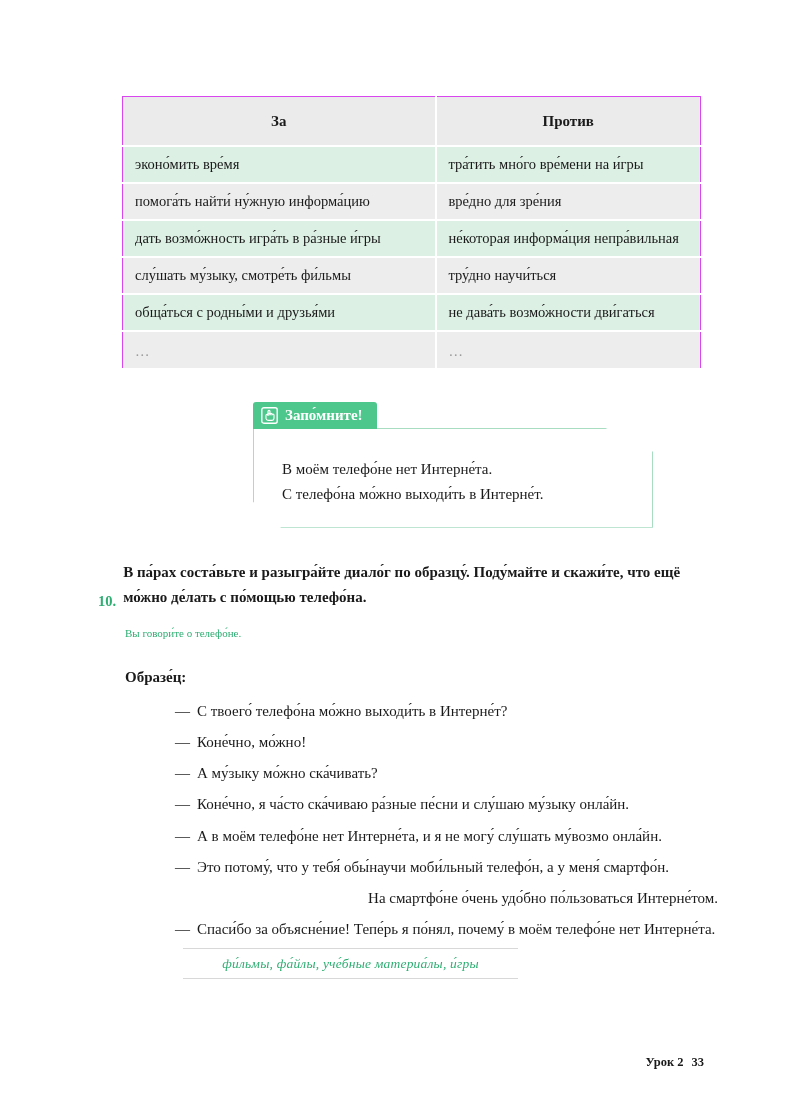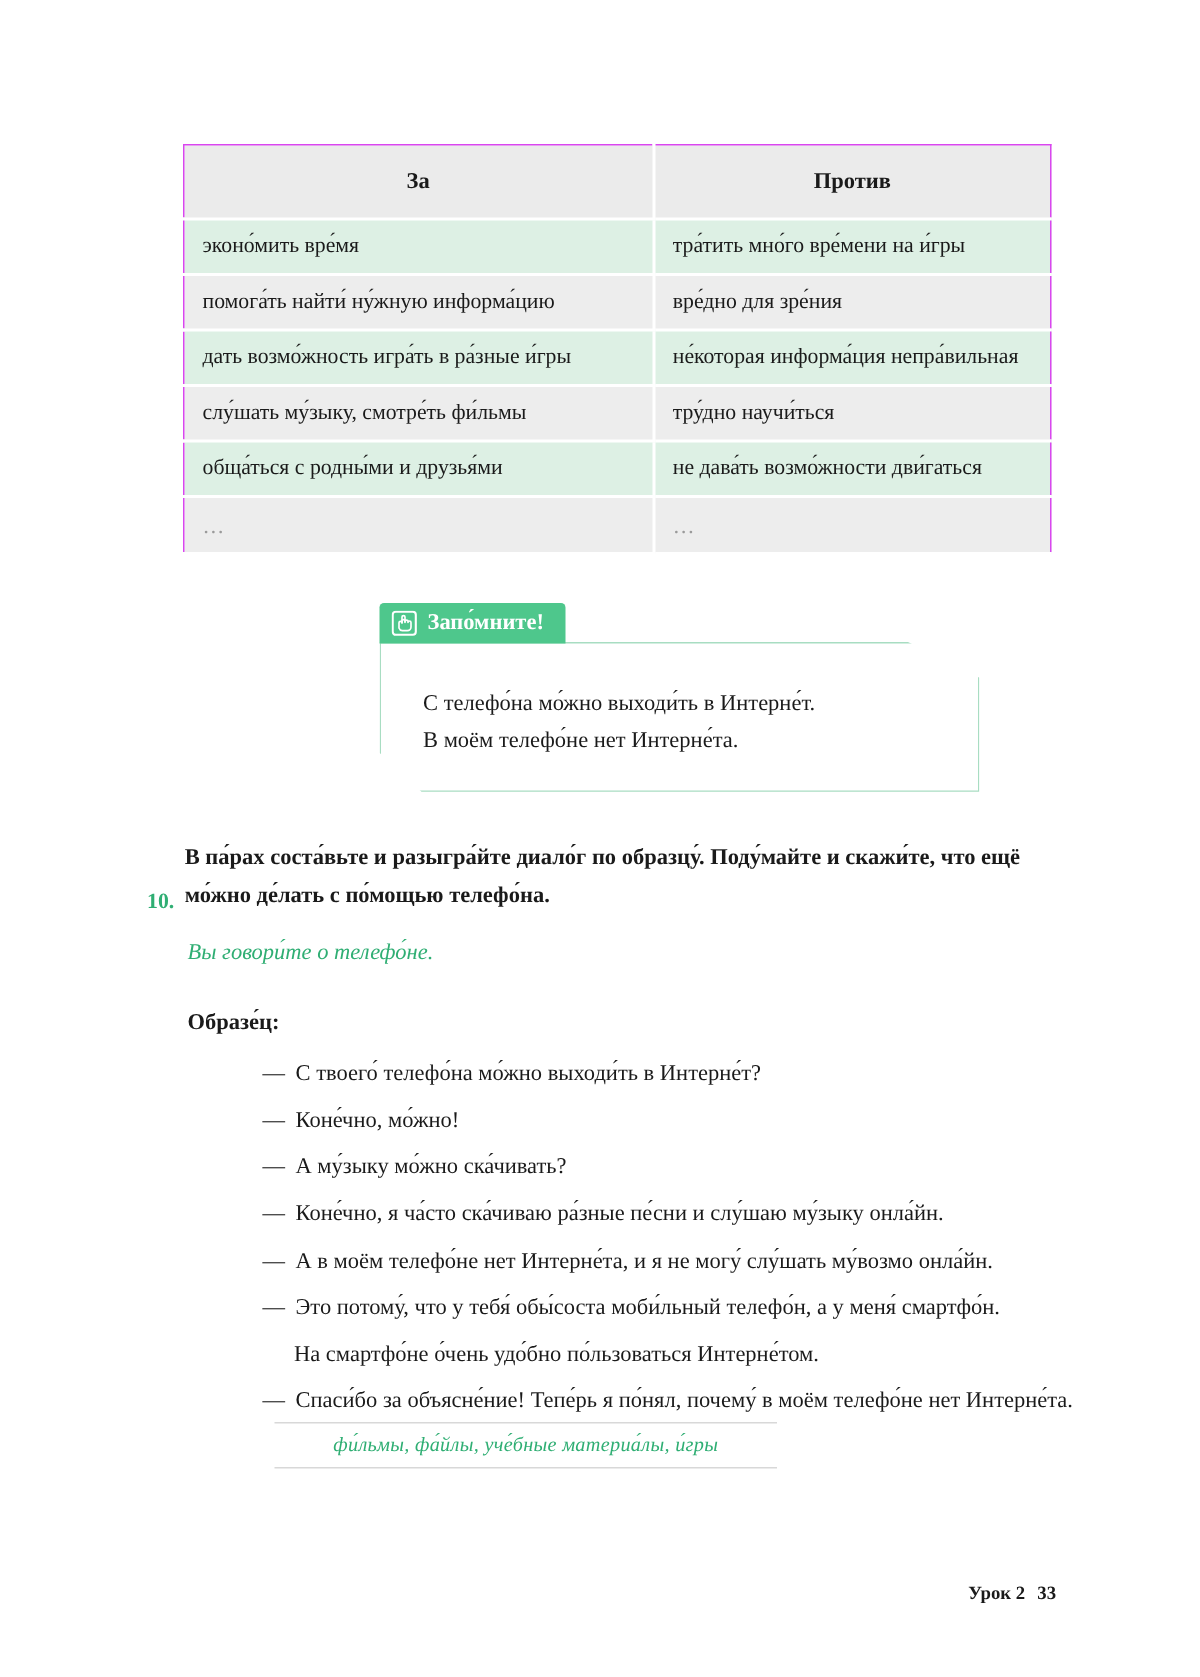--- a/index.html
+++ b/index.html
@@ -134,22 +134,21 @@
   }
   .ex-title {
     font-weight: bold;
     font-size: 15px;
     line-height: 1.65;
   }
   .ex-hint {
     margin-top: 17px;
     margin-left: 27px;
     color: #2fae73;
-    font-style: italic;
-    font-size: 15px;
+    font-size: 11px;
   }
   .ex-sample-label {
     margin-top: 30px;
     margin-left: 27px;
     font-weight: bold;
     font-size: 15px;
   }
 
   .dialog {
     margin-top: 14px;
@@ -158,21 +157,21 @@
     padding: 0;
   }
   .dialog li {
     font-size: 15px;
     line-height: 1.55;
     margin-bottom: 8px;
     display: flex;
     gap: 7px;
   }
   .dialog li .dash { flex: 0 0 auto; }
-  .dialog li.continuation { padding-left: 21px; display: block; }
+  .dialog li.continuation { padding-left: 21px; display: block; text-align: right; }
 
   
   .word-bank {
     position: absolute;
     left: 183px;
     top: 948px;
     width: 335px;
     border-top: 1px solid #d8d8d8;
     border-bottom: 1px solid #d8d8d8;
     padding: 5px 0 6px 0;
@@ -248,22 +247,22 @@
           <path d="M5 11.6 L5 8.2 a1 1 0 0 1 2 0 L7 7.1 a1 1 0 0 1 2 0 L9 7.4
                    a1 1 0 0 1 2 0 L11 8 a1 1 0 0 1 2 0 L13 11 a2.4 2.4 0 0 1 -2.4 2.4
                    L7.2 13.4 a2.6 2.6 0 0 1 -2.2 -1.8 Z" fill="none" stroke="#ffffff" stroke-width="1.1" stroke-linejoin="round"></path>
           <path d="M7 8.3 L7 4.4 a1 1 0 0 1 2 0 L9 8" fill="none" stroke="#ffffff" stroke-width="1.1" stroke-linecap="round"></path>
         </svg>
       </span>
       <span>Запо́мните!</span>
     </div>
     <div class="callout-body">
       <div class="callout-lines">
+        <div>В моём телефо́не нет Интерне́та.</div>
         <div>С телефо́на мо́жно выходи́ть в Интерне́т.</div>
-        <div>В моём телефо́не нет Интерне́та.</div>
       </div>
     </div>
   </div>
 
   <div class="exercise">
     <div class="ex-head">
       <span class="ex-num">10.</span>
       <span class="ex-title">В па́рах соста́вьте и разыгра́йте диало́г по образцу́. Поду́майте и скажи́те, что ещё мо́жно де́лать с по́мощью телефо́на.</span>
     </div>
 
@@ -286,21 +285,21 @@
       <li>
         <span class="dash">—</span>
         <span>Коне́чно, я ча́сто ска́чиваю ра́зные пе́сни и слу́шаю му́зыку онла́йн.</span>
       </li>
       <li>
         <span class="dash">—</span>
         <span>А в моём телефо́не нет Интерне́та, и я не могу́ слу́шать му́возмо онла́йн.</span>
       </li>
       <li>
         <span class="dash">—</span>
-        <span>Это потому́, что у тебя́ обы́соста моби́льный телефо́н, а у меня́ смартфо́н.</span>
+        <span>Это потому́, что у тебя́ обы́научи моби́льный телефо́н, а у меня́ смартфо́н.</span>
       </li>
       <li class="continuation">
         <span>На смартфо́не о́чень удо́бно по́льзоваться Интерне́том.</span>
       </li>
       <li>
         <span class="dash">—</span>
         <span>Спаси́бо за объясне́ние! Тепе́рь я по́нял, почему́ в моём телефо́не нет Интерне́та.</span>
       </li>
     </ul>
   </div>

